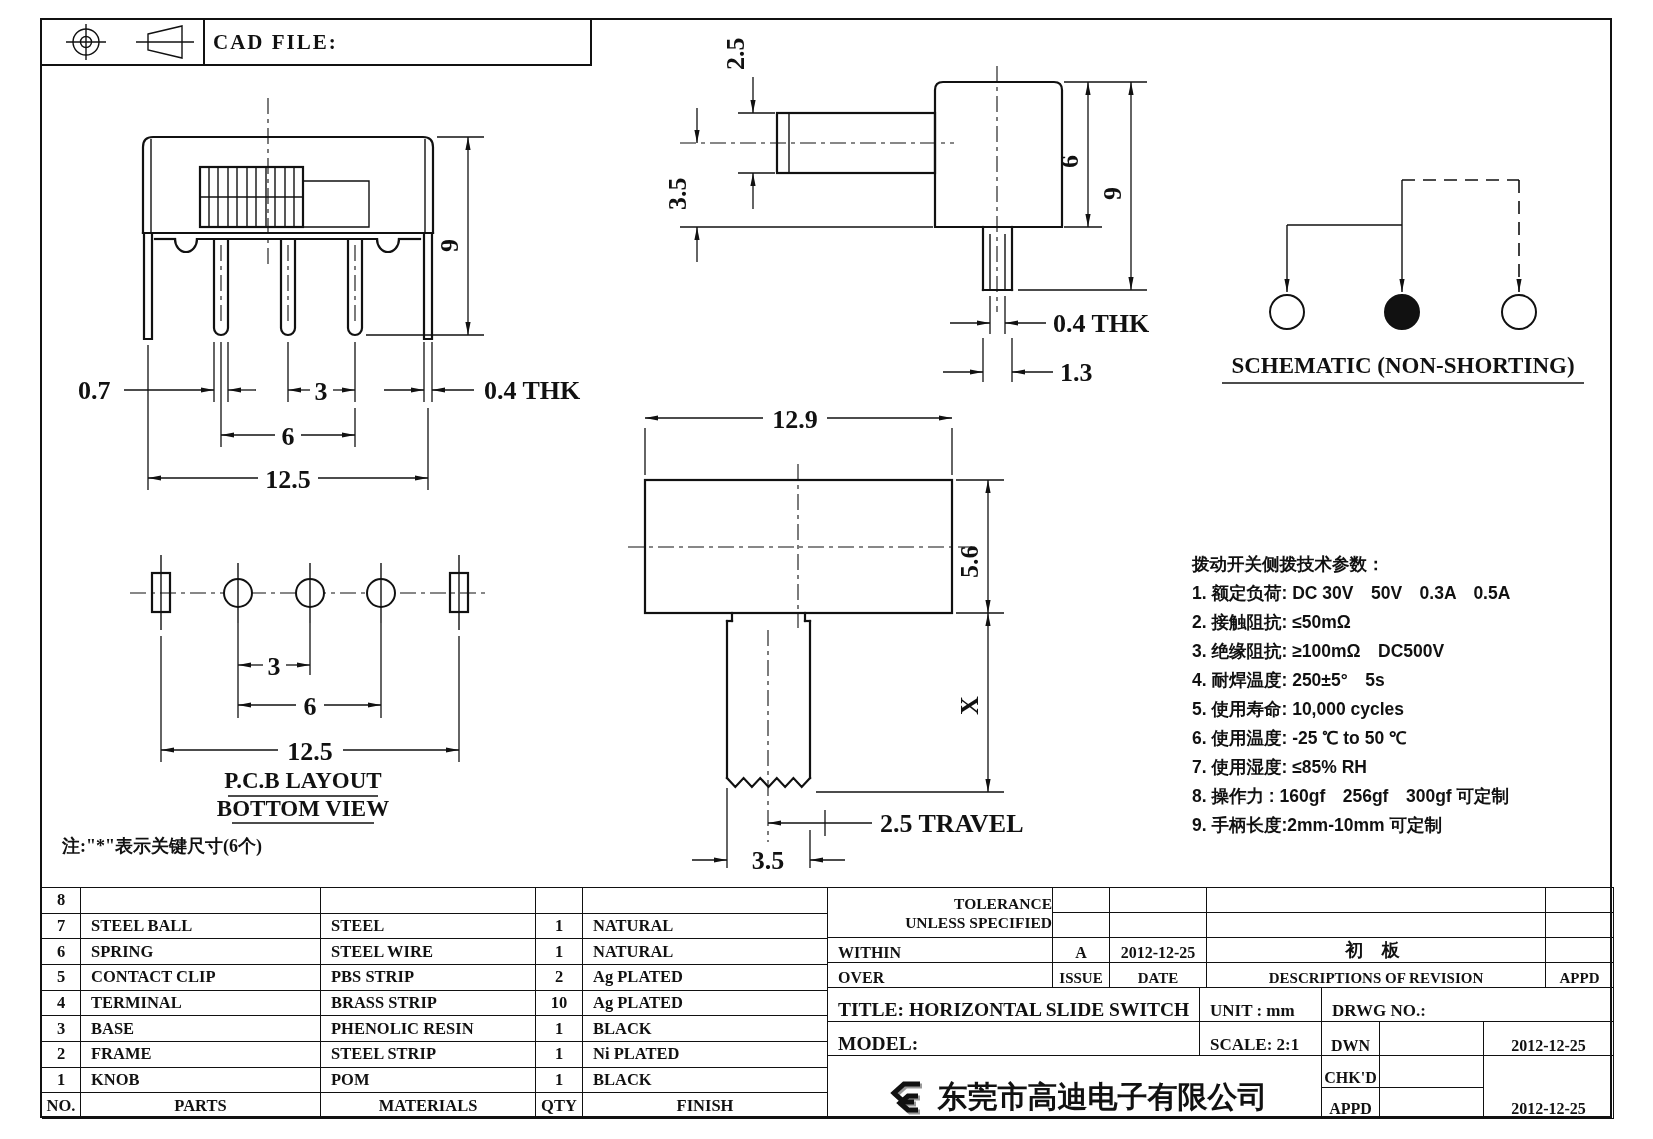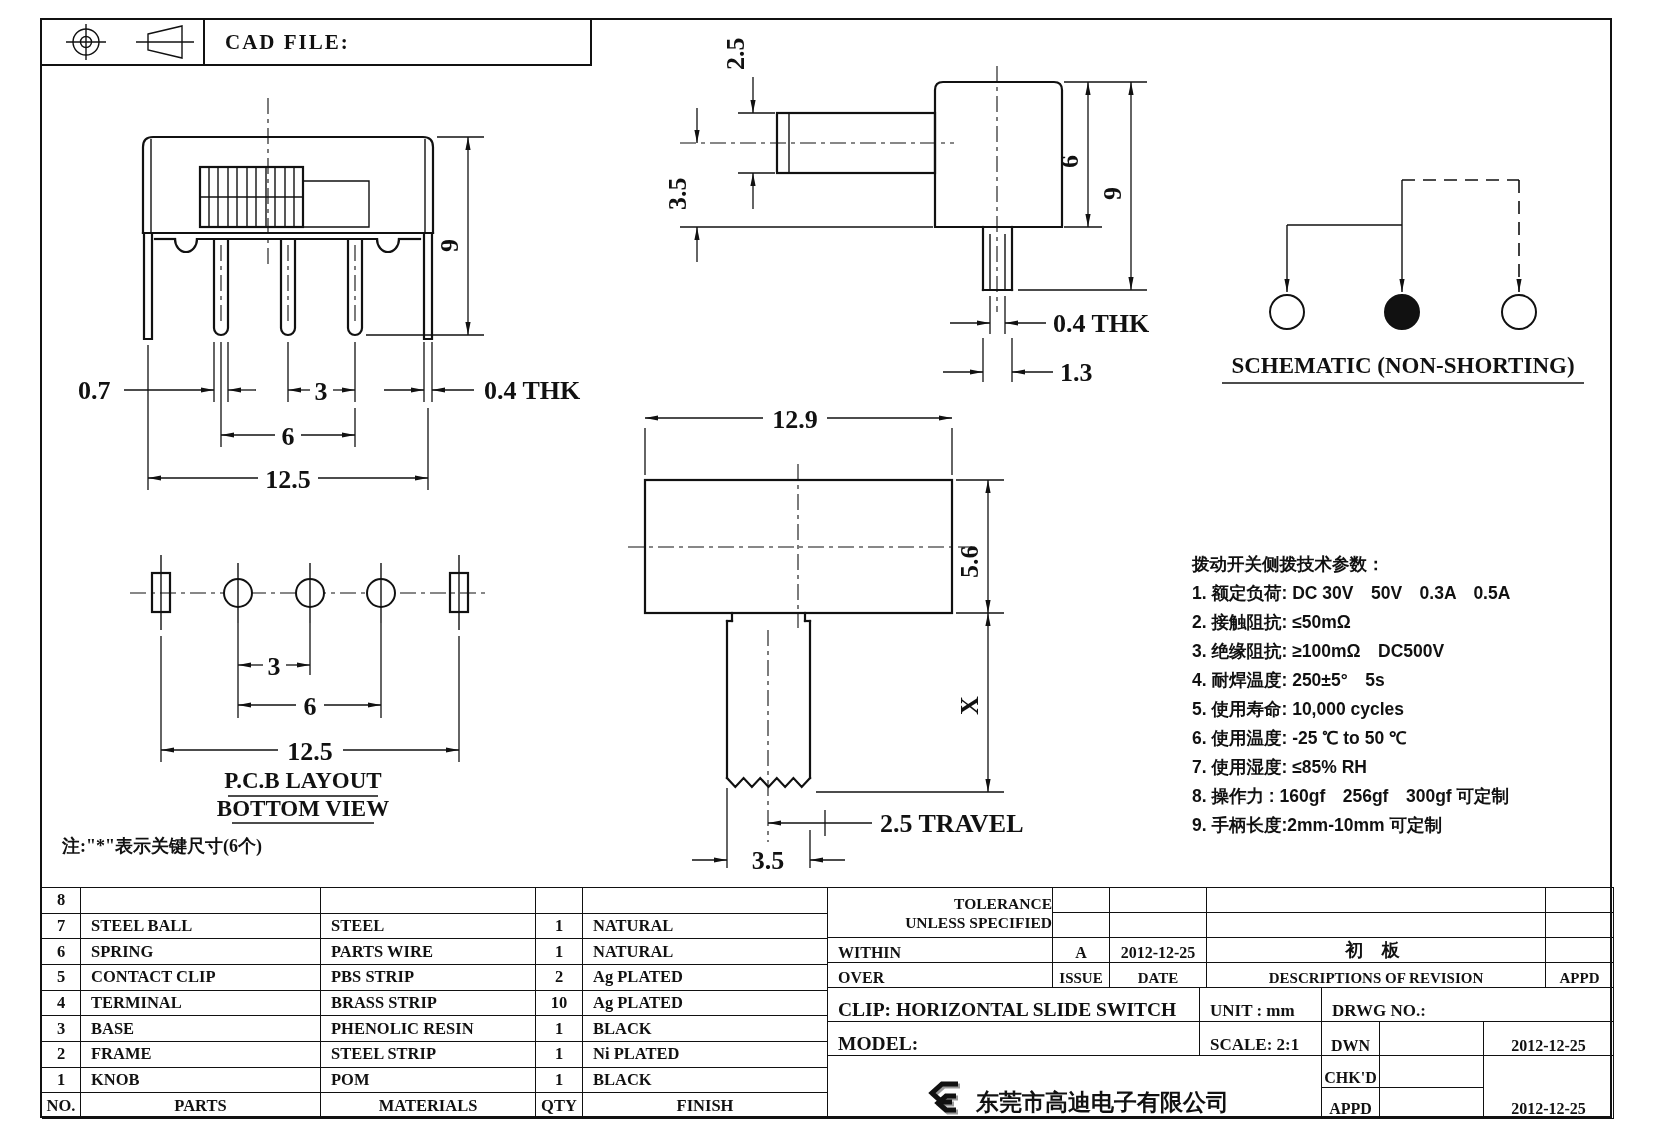--- a/index.html
+++ b/index.html
@@ -5,21 +5,21 @@
   html,body{margin:0;padding:0;background:#e8e8e8;}
   .page{position:relative;width:1653px;height:1139px;background:#ffffff;
         font-family:"Liberation Serif",serif;color:#111;overflow:hidden;}
   .frame{position:absolute;left:40px;top:18px;width:1572px;height:1100px;
          border:2px solid #111;box-sizing:border-box;}
   
   .hdr{position:absolute;left:40px;top:18px;width:552px;height:48px;
        border:2px solid #111;box-sizing:border-box;display:flex;}
   .hdr-sym{width:163px;height:100%;border-right:2px solid #111;box-sizing:border-box;
            display:flex;align-items:center;justify-content:center;}
-  .hdr-cad{flex:1;display:flex;align-items:center;padding-left:20px;
+  .hdr-cad{flex:1;display:flex;align-items:center;padding-left:8px;
            font-weight:bold;font-size:21px;letter-spacing:2px;}
   
   svg{position:absolute;overflow:visible;}
   .pl{stroke:#111;stroke-width:2.2;fill:none;stroke-linecap:square;}
   .tn{stroke:#111;stroke-width:1.4;fill:none;}
   .dl{stroke:#111;stroke-width:1.3;fill:none;}
   .cl{stroke:#111;stroke-width:1.1;fill:none;stroke-dasharray:16 5 4 5;}
   .dsh{stroke:#111;stroke-width:1.6;fill:none;stroke-dasharray:13 8;}
   .dt{font:bold 26px "Liberation Serif",serif;fill:#111;}
   .dt2{font:bold 23px "Liberation Serif",serif;fill:#111;}
@@ -39,21 +39,21 @@
   .lft{padding-left:10px;}
   .tbr{position:absolute;left:828px;top:887px;width:786px;height:231px;
        border-top:1px solid #111;box-sizing:content-box;}
   .rc{position:absolute;border-right:1px solid #111;border-bottom:1px solid #111;
       box-sizing:border-box;display:flex;align-items:flex-end;font-weight:bold;
       font-size:16px;overflow:hidden;white-space:nowrap;}
   .tol{flex-direction:column;justify-content:center;font-size:15.5px;line-height:19px;}
   .rev{font-size:18px;letter-spacing:7px;font-weight:bold;}
   .big{font-size:19.5px;}
   .logo-cell{gap:10px;justify-content:center;}
-  .company{font-family:Liberation Mono, monospace;font-weight:bold;font-size:23px;}
+  .company{font-family:Liberation Mono, monospace;font-weight:bold;font-size:30px;}
 </style>
 </head>
 <body>
 
 <div class="page">
 
   <svg width="0" height="0" style="position:absolute">
     <defs>
       <marker id="ar" viewBox="0 0 13 7" refX="13" refY="3.5" markerWidth="13" markerHeight="7" markerUnits="userSpaceOnUse" orient="auto-start-reverse">
         <path d="M13 3.5 L0 0.9 L0 6.1 Z" fill="#111"></path>
@@ -308,21 +308,21 @@
     <div class="c lft"></div>
 
     <div class="c ctr">7</div>
     <div class="c lft">STEEL BALL</div>
     <div class="c lft">STEEL</div>
     <div class="c ctr">1</div>
     <div class="c lft">NATURAL</div>
 
     <div class="c ctr">6</div>
     <div class="c lft">SPRING</div>
-    <div class="c lft">PARTS WIRE</div>
+    <div class="c lft">STEEL WIRE</div>
     <div class="c ctr">1</div>
     <div class="c lft">NATURAL</div>
 
     <div class="c ctr">5</div>
     <div class="c lft">CONTACT CLIP</div>
     <div class="c lft">PBS STRIP</div>
     <div class="c ctr">2</div>
     <div class="c lft">Ag PLATED</div>
 
     <div class="c ctr">4</div>
@@ -375,21 +375,21 @@
     <div class="rc ctr" style="left:282px;top:50px;width:97px;height:25px;">2012-12-25</div>
     <div class="rc ctr rev" style="left:379px;top:50px;width:339px;height:25px;">初 板</div>
     <div class="rc" style="left:718px;top:50px;width:68px;height:25px;"></div>
 
     <div class="rc lft" style="left:0;top:75px;width:225px;height:25px;">OVER</div>
     <div class="rc ctr" style="left:225px;top:75px;width:57px;height:25px;font-size:15px;">ISSUE</div>
     <div class="rc ctr" style="left:282px;top:75px;width:97px;height:25px;font-size:15px;">DATE</div>
     <div class="rc ctr" style="left:379px;top:75px;width:339px;height:25px;font-size:15px;">DESCRIPTIONS  OF  REVISION</div>
     <div class="rc ctr" style="left:718px;top:75px;width:68px;height:25px;font-size:15px;">APPD</div>
 
-    <div class="rc lft big" style="left:0;top:100px;width:372px;height:34px;">CLIP:  HORIZONTAL  SLIDE  SWITCH</div>
+    <div class="rc lft big" style="left:0;top:100px;width:372px;height:34px;">TITLE:  HORIZONTAL  SLIDE  SWITCH</div>
     <div class="rc lft" style="left:372px;top:100px;width:122px;height:34px;font-size:17px;">UNIT : mm</div>
     <div class="rc lft" style="left:494px;top:100px;width:292px;height:34px;font-size:17px;">DRWG  NO.:</div>
 
     <div class="rc lft big" style="left:0;top:134px;width:372px;height:34px;">MODEL:</div>
     <div class="rc lft" style="left:372px;top:134px;width:122px;height:34px;font-size:17px;">SCALE:  2:1</div>
     <div class="rc ctr" style="left:494px;top:134px;width:58px;height:34px;">DWN</div>
     <div class="rc" style="left:552px;top:134px;width:104px;height:34px;"></div>
     <div class="rc ctr" style="left:656px;top:134px;width:130px;height:34px;">2012-12-25</div>
 
     <div class="rc logo-cell" style="left:0;top:168px;width:494px;height:63px;">

